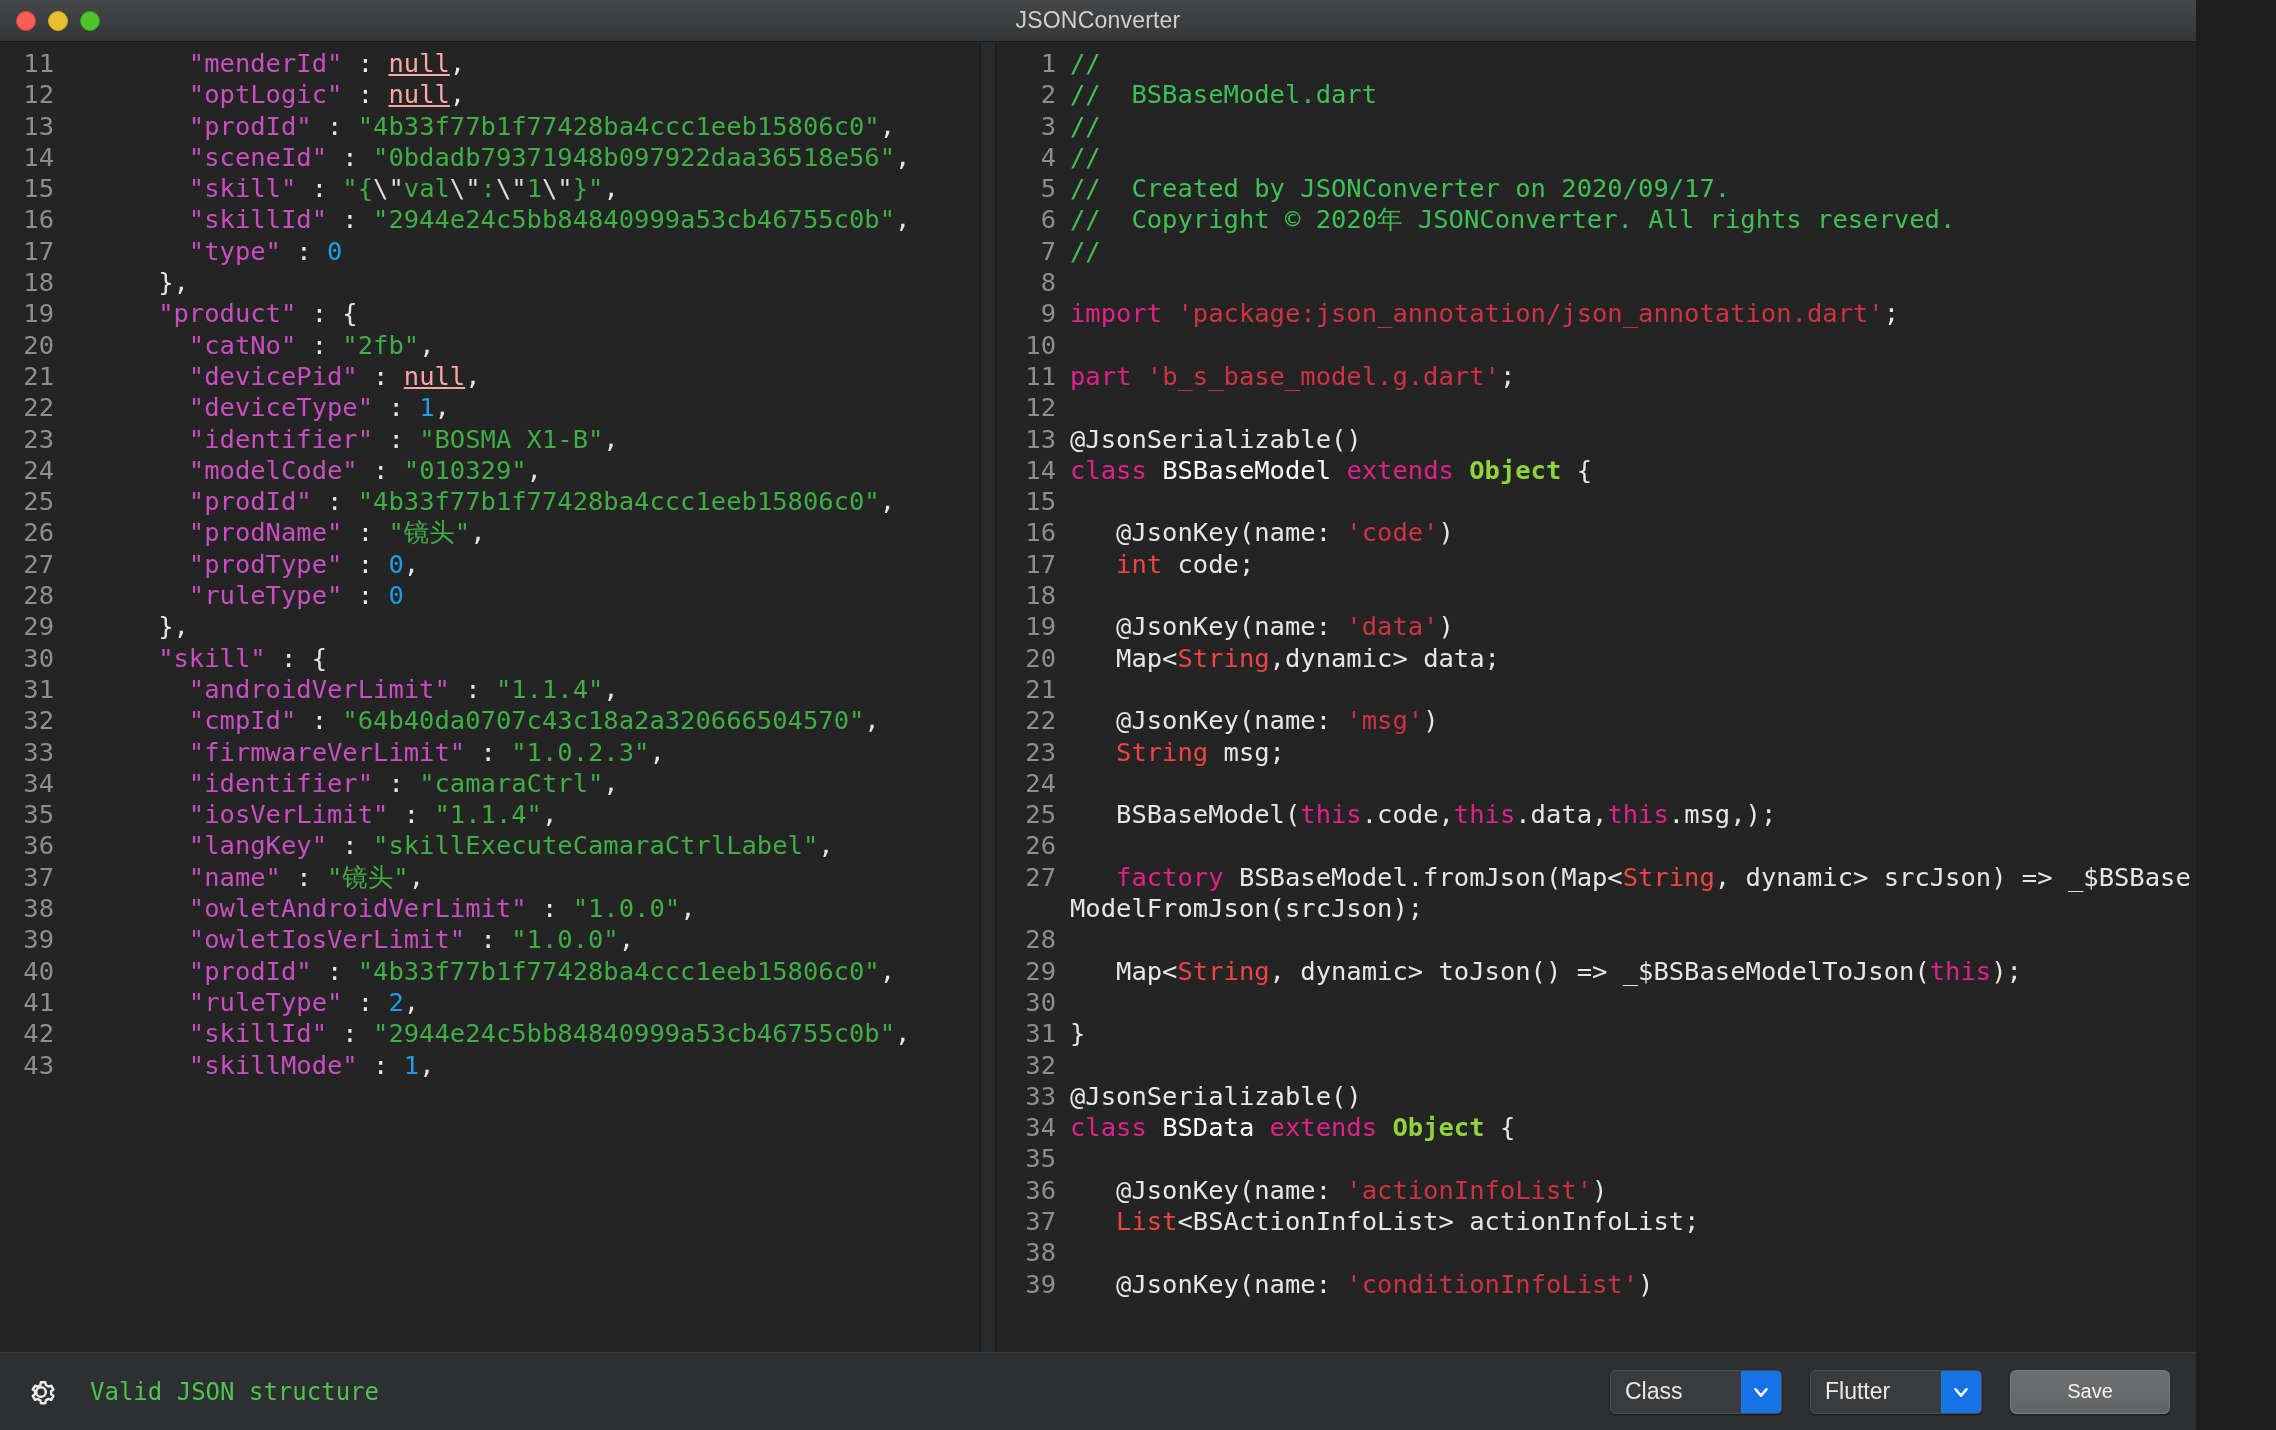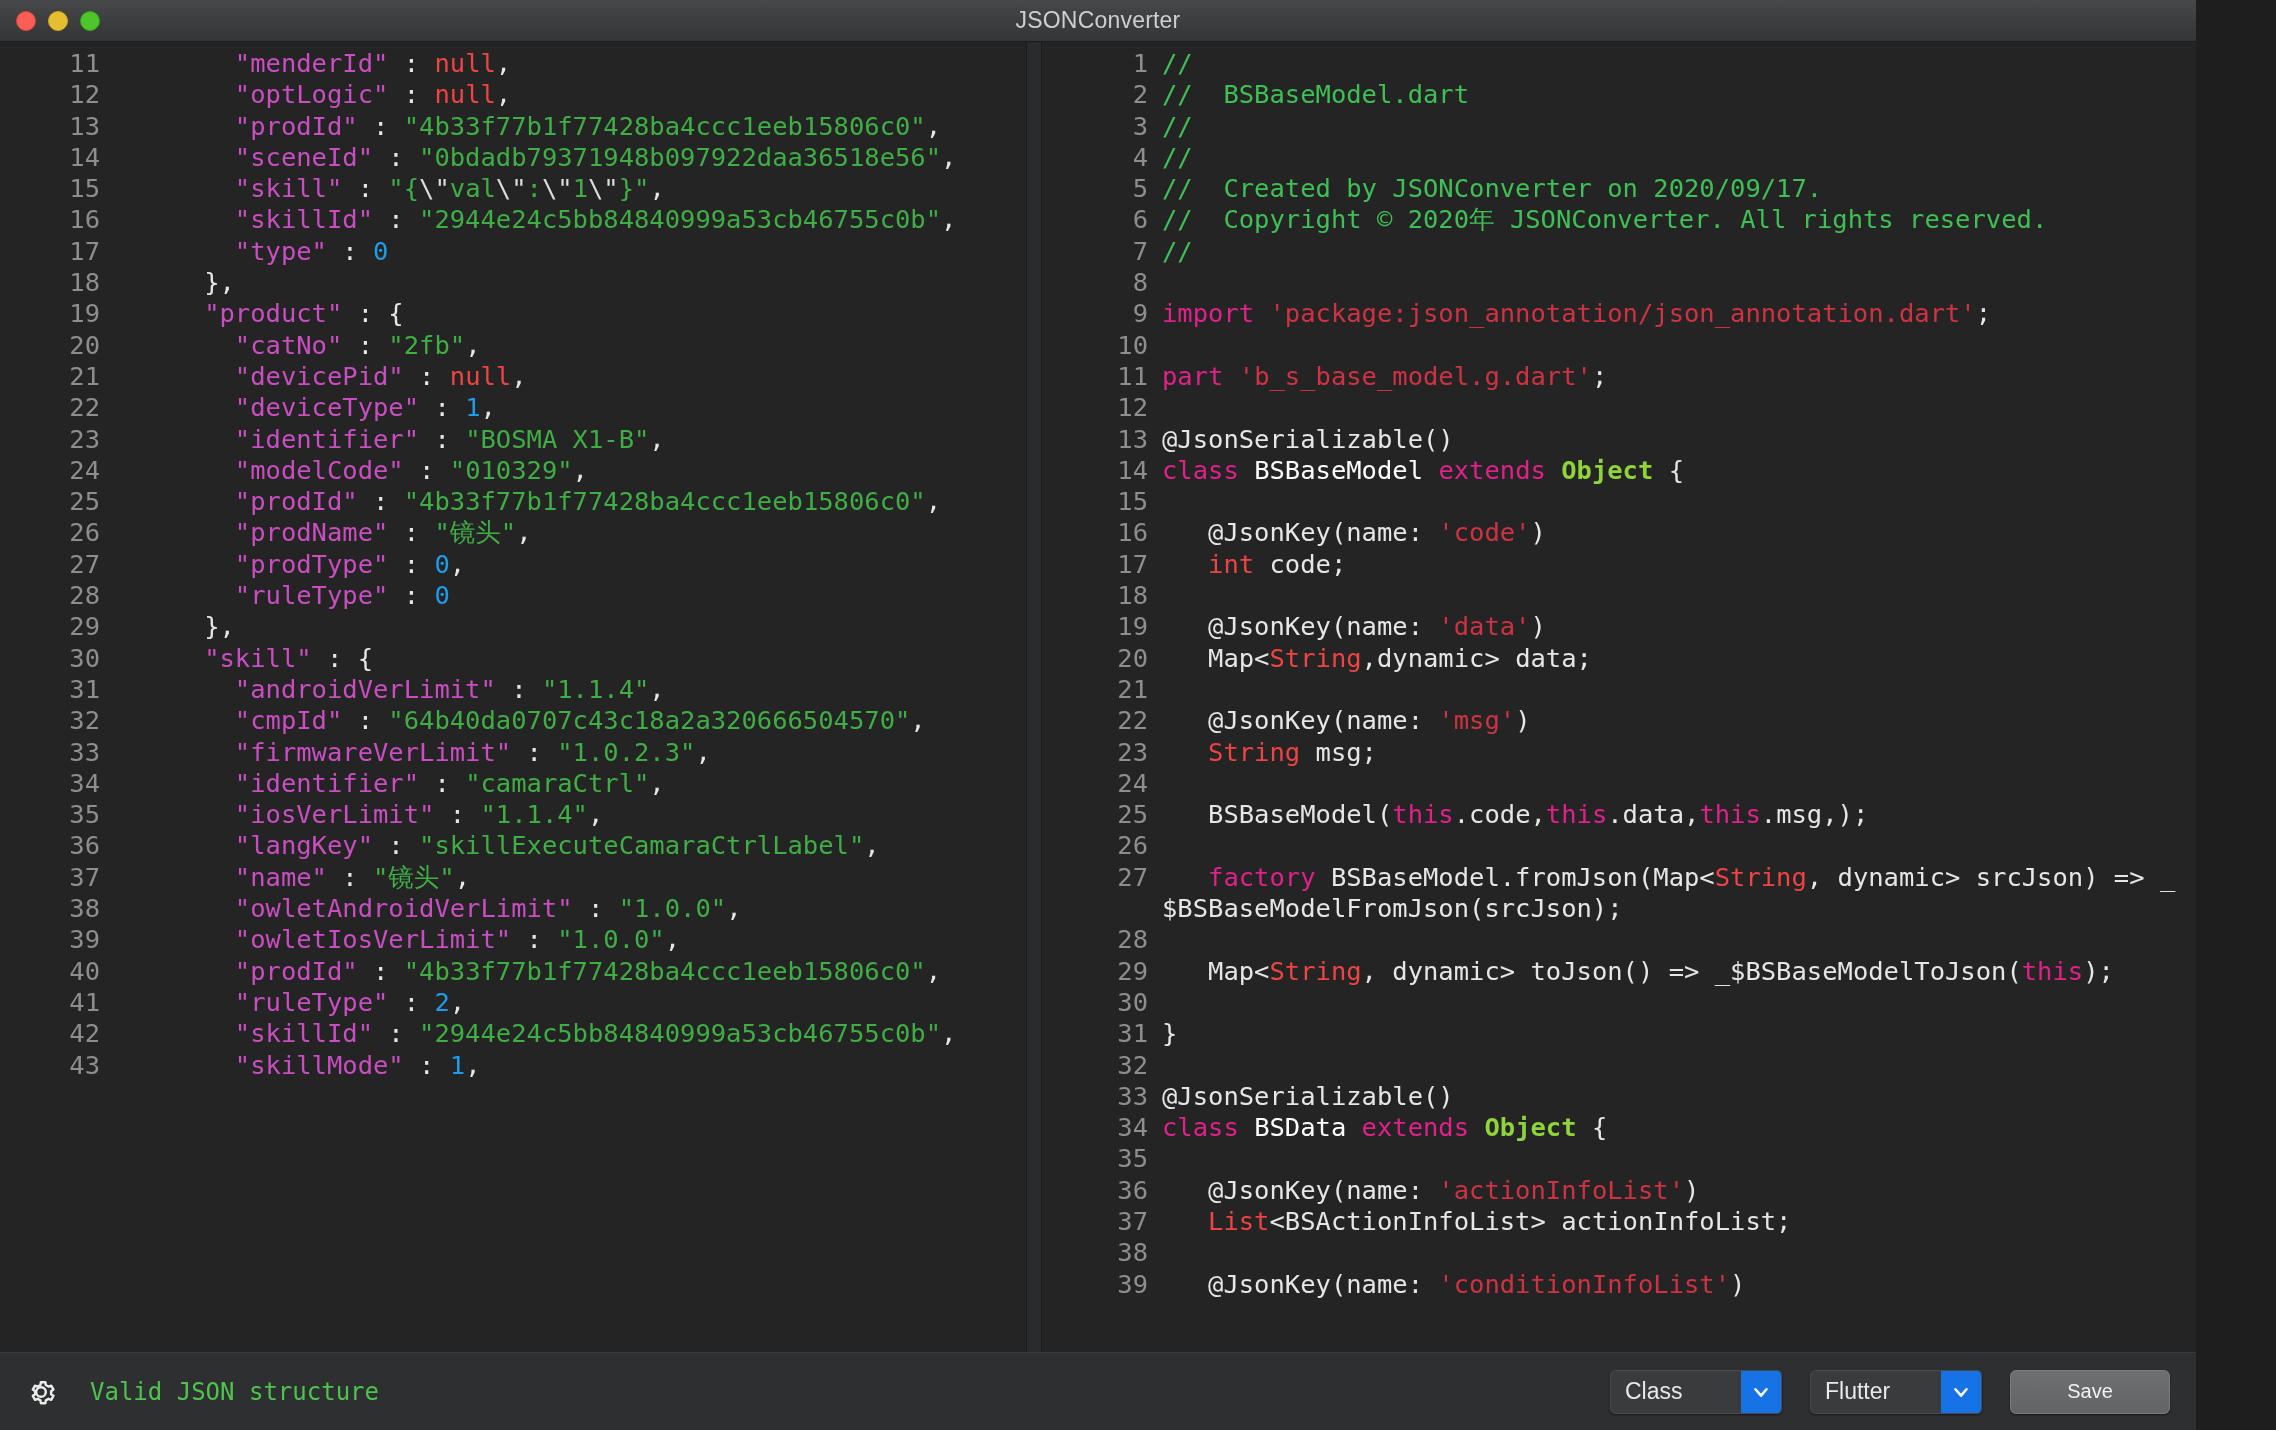--- a/index.html
+++ b/index.html
@@ -31,21 +31,21 @@
   .light.green  { background:#4fc52c; border:1px solid #34a51a; }
   .title {
     position:absolute; left:0; right:0; text-align:center;
     font-family:"Liberation Sans", sans-serif;
     font-size:23px; color:#cfcfcf; letter-spacing:.2px;
     pointer-events:none;
   }
 
   
   .editors { flex:1 1 auto; display:flex; min-height:0; background:#242424; }
-  .pane { position:relative; overflow:hidden; background:#242424;margin-left:46px; }
+  .pane { position:relative; overflow:hidden; background:#242424; }
   .pane.left  { width:980px; flex:0 0 980px; }
   .gutter-gap { width:16px; flex:0 0 16px; background:#2a2b2c; border-left:1px solid #1a1a1a; border-right:1px solid #1a1a1a;}
   .pane.right { flex:1 1 auto; }
 
   .codewrap {
     font-family:"DejaVu Sans Mono","Liberation Mono",monospace;
     font-size:25.5px;
     line-height:31.3px;
     white-space:pre;
     padding-top:6px;
@@ -61,21 +61,21 @@
     user-select:none;
   }
   .pane.left .num  { width:66px; padding-right:12px; }
   .pane.right .num { width:74px; padding-right:14px; }
   .code { flex:1 1 auto; color:#e6e6e6; white-space:pre-wrap; word-break:break-all; }
 
   
   .k    { color:#c94ec2; }   
   .s    { color:#3fae45; }   
   .n    { color:#1e9ce8; }   
-  .nl   { color:#ef4444; }   
+  .nl   { color:#fca5a5;text-decoration:underline; }   
   .p    { color:#e6e6e6; }   
   .esc  { color:#dcdcdc; }   
 
   
   .cm   { color:#3fc054; }   
   .kw   { color:#e0218a; }   
   .str  { color:#cf3243; }   
   .typ  { color:#ef4444; }   
   .cls  { color:#ffffff; }   
   .obj  { color:#8fd43a;font-weight:bold; }   

